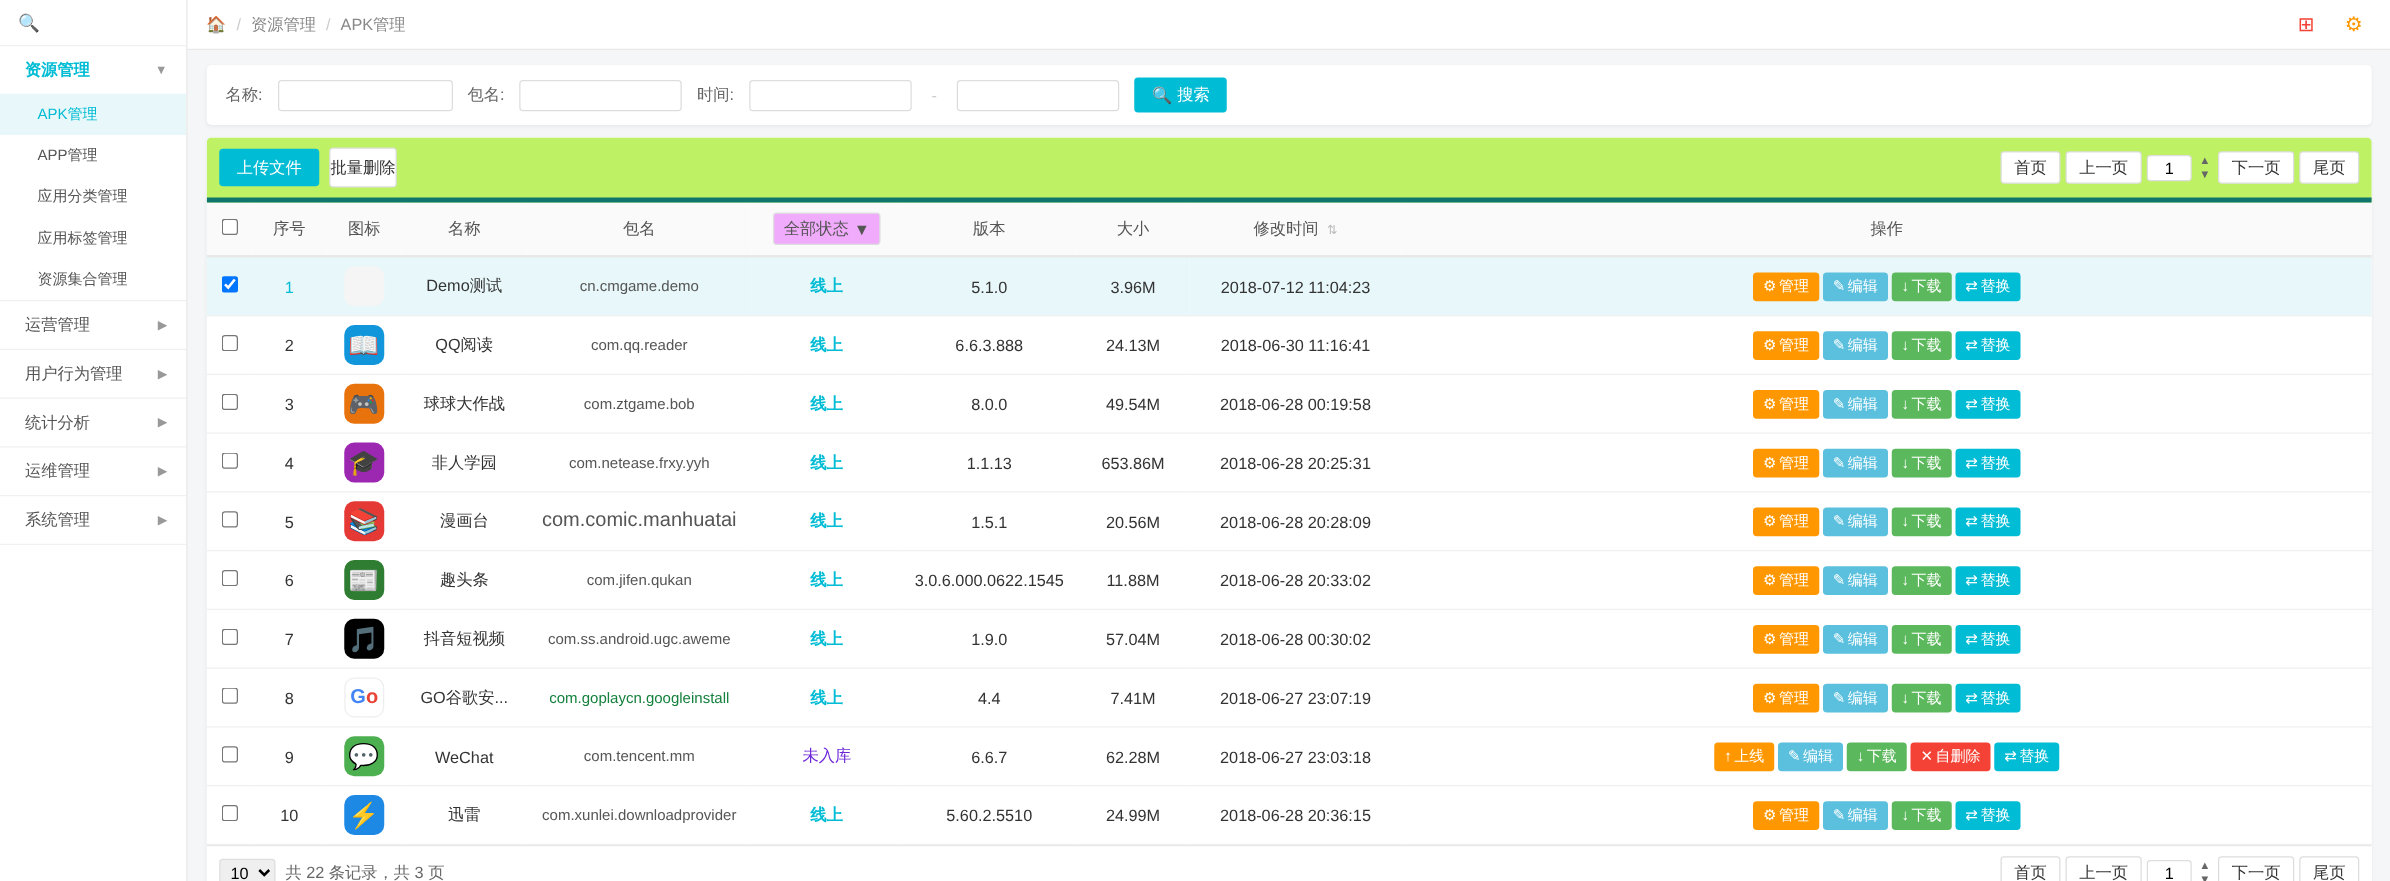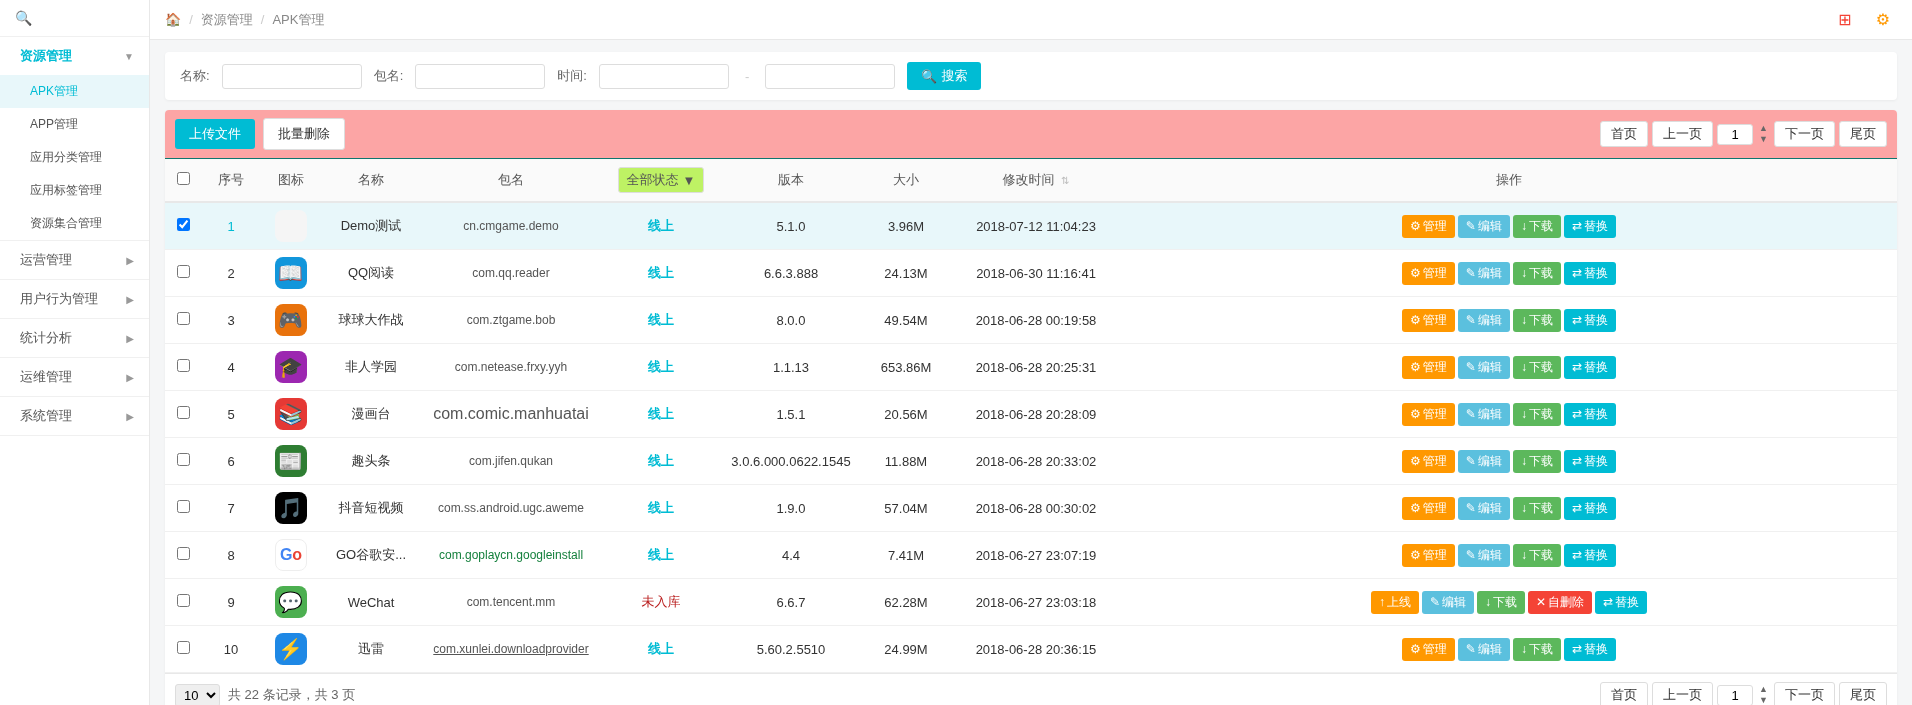--- a/index.html
+++ b/index.html
@@ -27,21 +27,21 @@
     .main { flex: 1; display: flex; flex-direction: column; overflow: hidden; }
     .content { flex: 1; padding: 12px 15px; overflow: auto; background: #f5f6f7; }
 
     
     .search-bar { background: #fff; padding: 10px 15px; display: flex; align-items: center; gap: 12px; border-radius: 4px; margin-bottom: 10px; box-shadow: 0 1px 3px rgba(0,0,0,0.05); }
     .search-label { color: #666; font-size: 13px; }
     .search-input { border: 1px solid #ddd; border-radius: 3px; padding: 4px 8px; font-size: 13px; width: 160px; outline: none; }
     .search-btn { background: #00bcd4; color: #fff; border: none; padding: 5px 14px; border-radius: 3px; cursor: pointer; font-size: 13px; display: flex; align-items: center; gap: 4px; }
     .date-sep { color: #ccc; padding: 0 4px; }
     .btn-upload { background: #00bcd4; color: #fff; border: none; padding: 6px 14px; border-radius: 3px; cursor: pointer; font-size: 13px; }
-    .btn-batch-del { background: #fff; color: #333; border: 1px solid #ddd; padding: 6px 14px; border-radius: 3px; cursor: pointer; font-size: 13px; }
+    .btn-batch-del { background: #fff; color: #333; border: 1px solid #ddd; padding: 6px 0; border-radius: 3px; cursor: pointer; font-size: 13px; }
 
     
     .table-container { background: #fff; border-radius: 4px; box-shadow: 0 1px 3px rgba(0,0,0,0.05); overflow: hidden; }
     .page-btn { border: 1px solid #ddd; background: #fff; padding: 3px 10px; border-radius: 3px; cursor: pointer; font-size: 13px; color: #333; }
     .page-input { width: 36px; border: 1px solid #ddd; text-align: center; padding: 2px 4px; font-size: 13px; border-radius: 3px; }
     .page-arrows { display: flex; flex-direction: column; }
     .page-arrow { border: none; background: none; cursor: pointer; font-size: 9px; color: #666; padding: 0 2px; line-height: 1.2; }
 
     table { width: 100%; border-collapse: collapse; }
     th { background: #fafafa; padding: 8px 6px; text-align: center; font-weight: normal; color: #555; border-bottom: 2px solid #e8e8e8; font-size: 13px; position: relative; }
@@ -51,29 +51,29 @@
     .col-seq { width: 60px; }
     .col-icon { width: 60px; }
     .col-name { width: 100px; }
     .col-pkg { width: 180px; }
     .col-status { width: 120px; }
     .col-version { width: 140px; }
     .col-size { width: 90px; }
     .col-time { width: 170px; }
     .col-op { }
 
-    .status-dropdown { border: 1px solid #ddd; padding: 3px 8px; border-radius: 3px; font-size: 13px; cursor: pointer; background: #bef264; display: flex; align-items: center; gap: 4px; margin: 0 auto; width: fit-content; }
+    .status-dropdown { border: 1px solid #ddd; padding: 3px 8px; border-radius: 3px; font-size: 13px; cursor: pointer; background: #f0abfc; display: flex; align-items: center; gap: 4px; margin: 0 auto; width: fit-content; }
     .sort-icon { color: #bbb; font-size: 10px; margin-left: 3px; }
 
     .seq-link { color: #00bcd4; cursor: pointer; }
 
     .app-icon { width: 32px; height: 32px; border-radius: 8px; display: flex; align-items: center; justify-content: center; margin: 0 auto; overflow: hidden; font-size: 18px; }
 
     .status-online { color: #00bcd4; font-weight: bold; }
-    .status-offline { color: #b91c1c; }
+    .status-offline { color: #6d28d9; }
 
     
     .op-btns { display: flex; gap: 3px; justify-content: center; flex-wrap: nowrap; }
     .op-btn { padding: 3px 8px; border: none; border-radius: 3px; cursor: pointer; font-size: 12px; color: #fff; white-space: nowrap; display: flex; align-items: center; gap: 2px; }
     .op-btn.manage { background: #ff9800; }
     .op-btn.edit { background: #5bc0de; }
     .op-btn.download { background: #5cb85c; }
     .op-btn.replace { background: #00bcd4; }
     .op-btn.online { background: #ff9800; }
     .op-btn.delete { background: #f44336; }
@@ -166,21 +166,21 @@
       <span class="date-sep">-</span>
       <input class="search-input" type="text" style="width: 130px;">
       <button class="search-btn">
         <span>🔍</span>
         <span>搜索</span>
       </button>
     </div>
 
     <div class="table-container">
 
-      <div style="display:flex; align-items:center; padding:8px 10px; border-bottom:1px solid #0f766e; background:#fca5a5; gap:8px;">
+      <div style="display:flex; align-items:center; padding:8px 10px; border-bottom:4px solid #0f766e; background:#bef264; gap:8px;">
         <button class="btn-upload">上传文件</button>
         <button class="btn-batch-del">批量删除</button>
         <div style="margin-left:auto; display:flex; align-items:center; gap:4px;">
           <button class="page-btn">首页</button>
           <button class="page-btn">上一页</button>
           <input class="page-input" type="text" value="1" style="">
           <div class="page-arrows">
             <button class="page-arrow">▲</button>
             <button class="page-arrow">▼</button>
           </div>
@@ -516,21 +516,21 @@
                 </div>
               </td>
             </tr>
             <tr>
               <td><input type="checkbox" style=""></td>
               <td>10</td>
               <td>
                 <div class="app-icon" style="background:#1e88e5; font-size:20px;">⚡</div>
               </td>
               <td>迅雷</td>
-              <td style="font-size: 12px; color: rgb(85, 85, 85); text-decoration: underline;">com.xunlei.downloadprovider</td>
+              <td style="font-size: 12px; color: rgb(85, 85, 85);">com.xunlei.downloadprovider</td>
               <td><span class="status-online">线上</span></td>
               <td>5.60.2.5510</td>
               <td>24.99M</td>
               <td>2018-06-28 20:36:15</td>
               <td>
                 <div class="op-btns">
                   <button class="op-btn manage">
                     <span>⚙</span> 
                     <span>管理</span>
                   </button>

